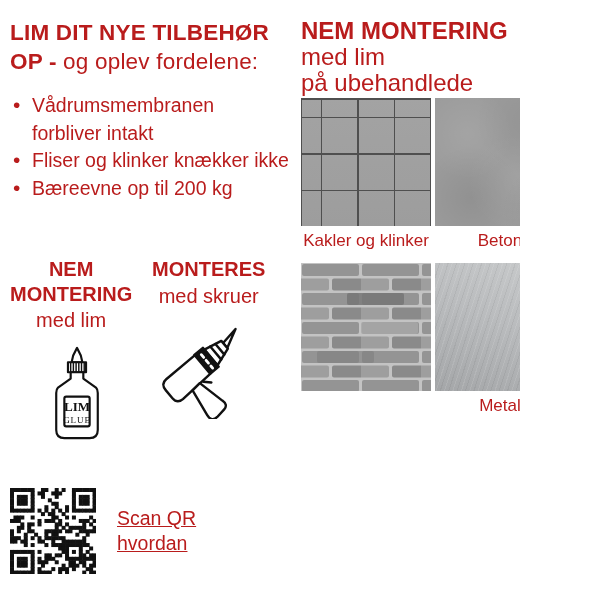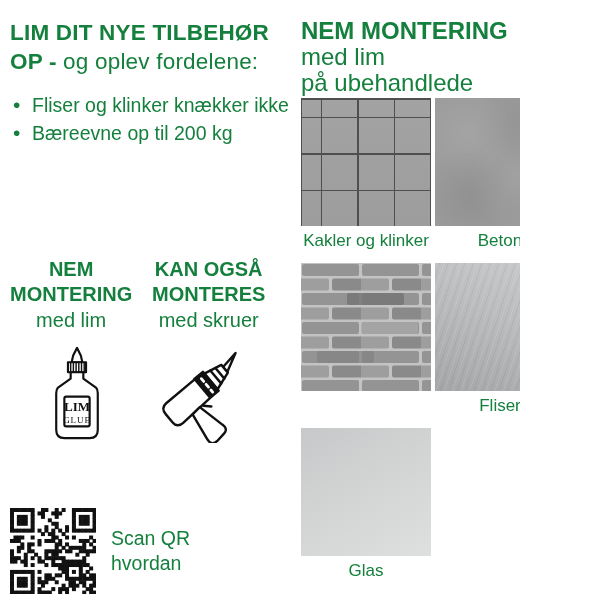--- a/index.html
+++ b/index.html
@@ -1,38 +1,38 @@
 <!DOCTYPE html>
 <html><head>
 <meta charset="utf-8">
 <style>
   * { margin:0; padding:0; box-sizing:border-box; }
   html,body { background:#ffffff; }
   .canvas {
     position:relative; width:520px; height:600px; background:#ffffff;
-    font-family:"Liberation Sans", sans-serif; color:#15803d; overflow:hidden;
+    font-family:"Liberation Sans", sans-serif; color:#b91c1c; overflow:hidden;
   }
 
   
   .intro-heading { position:absolute; left:10px; top:18px; font-size:22.5px; line-height:29px; letter-spacing:.2px; }
   .b { font-weight:bold; }
 
   .bullets { position:absolute; left:13px; top:92px; list-style:none; font-size:19.5px; line-height:27.5px; }
   .bullets li { position:relative; padding-left:19px; white-space:nowrap; }
   .bullets li::before { content:"\2022"; position:absolute; left:0; top:-1px; font-size:21px; }
 
   .mount { position:absolute; top:257px;text-align:center; }
   .mount.glue { left:10px; }
   .mount.screws { left:152px; }
   .mount-title { font-weight:bold; font-size:20px; line-height:24.5px; white-space:nowrap; }
   .mount-sub { font-size:20px; line-height:25px; margin-top:2px; white-space:nowrap; }
   .glue-icon-wrap { margin:10px 0 0 12px; }
   .drill-icon-wrap { margin:6px 0 0 -6px; }
 
-  .qr-row { position:absolute; left:10px; top:508px; display:flex; align-items:center; gap:15px; }
+  .qr-row { position:absolute; left:10px; top:488px; display:flex; align-items:center; gap:21px;text-decoration:underline; }
   .qr-caption { font-size:19.5px; line-height:25px; }
 
   
   .surfaces-heading { position:absolute; left:301px; top:18px; font-size:24px; line-height:26px; }
   .surface-grid { position:absolute; left:301px; top:98px; display:grid; grid-template-columns:130px 130px; column-gap:4px; }
   .surface-cell { height:165px; }
   .swatch { width:130px; height:128px; }
   .surface-label { text-align:center; font-size:17px; margin-top:5px; white-space:nowrap; }
 
   
@@ -77,20 +77,24 @@
 
 <div class="canvas">
 
   <div class="intro-heading">
     <div><span class="b">LIM DIT NYE TILBEHØR</span></div>
     <div><span class="b">OP -</span><span> og oplev fordelene:</span></div>
   </div>
 
   <ul class="bullets">
     <li>
+      <div>Vådrumsmembranen</div>
+      <div>forbliver intakt</div>
+    </li>
+    <li>
       <div>Fliser og klinker knækker ikke</div>
     </li>
     <li>
       <div>Bæreevne op til 200 kg</div>
     </li>
   </ul>
 
   <div class="mount glue">
     <div class="mount-title">
       <div>NEM</div>
@@ -114,21 +118,20 @@
           <rect x="17" y="57" width="28" height="33" rx="2"></rect>
         </g>
         <text x="31" y="73" text-anchor="middle" font-family="Liberation Serif, serif" font-size="14.5" font-weight="bold" fill="#111111">LIM</text>
         <text x="31" y="86" text-anchor="middle" font-family="Liberation Serif, serif" font-size="10" letter-spacing="1" fill="#111111">GLUE</text>
       </svg>
     </div>
   </div>
 
   <div class="mount screws">
     <div class="mount-title">
-      <div>KAN OGSÅ</div>
       <div>MONTERES</div>
     </div>
     <div class="mount-sub">med skruer</div>
     <div class="drill-icon-wrap">
       <svg width="104" height="104" viewBox="0 0 112 112">
         <g transform="rotate(-40 56 58)" fill="#ffffff" stroke="#111111" stroke-width="2.6" stroke-linejoin="round" stroke-linecap="round">
 
           <path d="M88 48.5 L108 45.5 L88 55.5 Z"></path>
 
           <path d="M68 41 L88 45.5 L88 56.5 L68 63 Z"></path>
@@ -490,23 +493,19 @@
           <rect width="130" height="128" fill="url(#brickp)"></rect>
           <rect x="46" y="30" width="57" height="12" rx="2" fill="#757575" opacity="0.85"></rect>
           <rect x="16" y="88" width="57" height="12" rx="2" fill="#818181" opacity="0.7"></rect>
           <rect x="60" y="59" width="57" height="12" rx="2" fill="#a8a8a8" opacity="0.8"></rect>
         </svg>
       </div>
     </div>
 
     <div class="surface-cell">
       <div class="swatch tex-metal"></div>
-      <div class="surface-label">Fliser</div>
-    </div>
-
-    <div class="surface-cell">
-      <div class="swatch tex-glass"></div>
-      <div class="surface-label">Glas</div>
-    </div>
+      <div class="surface-label">Metal</div>
+    </div>
+
 
 
   </div>
 </div>
 
 </body></html>

